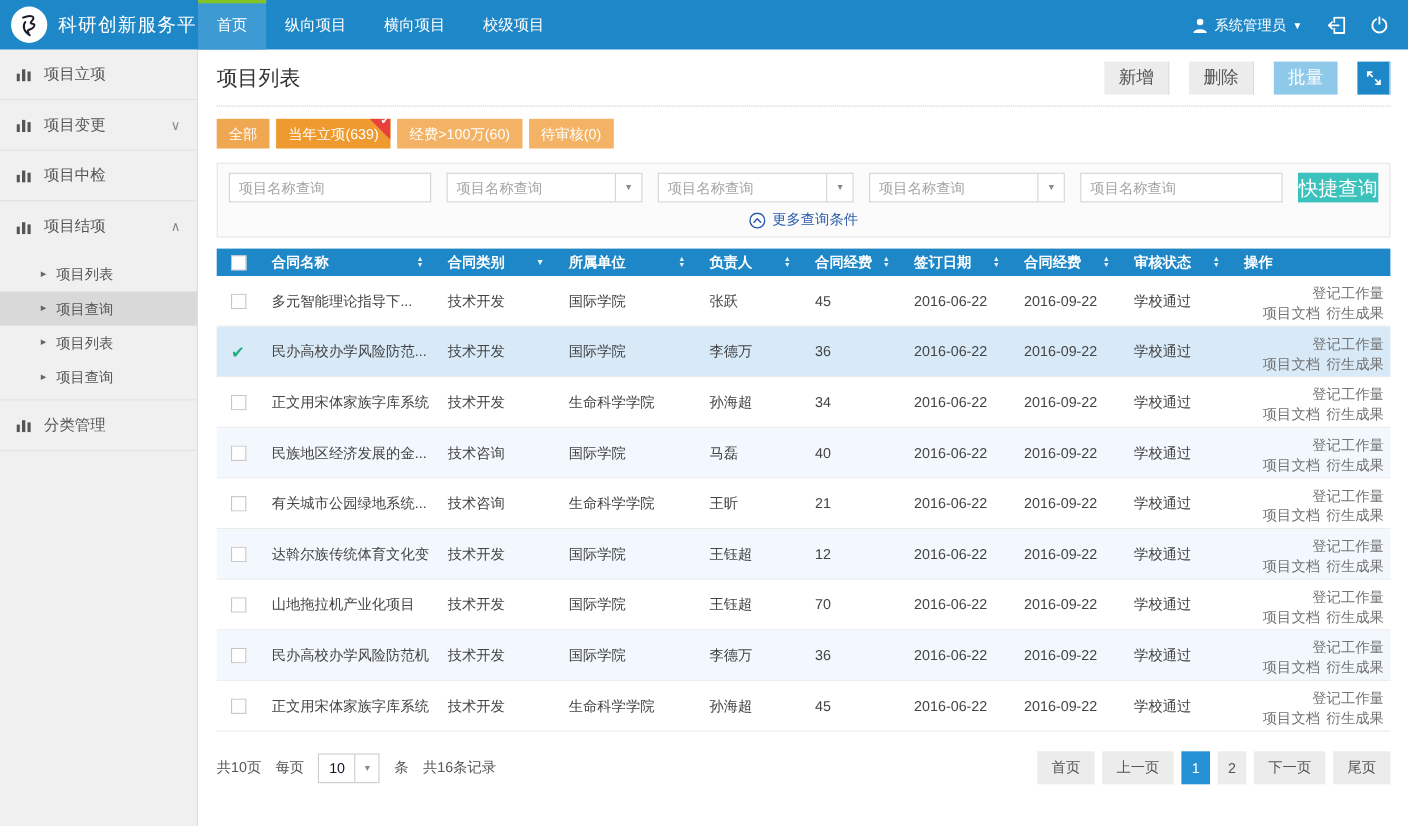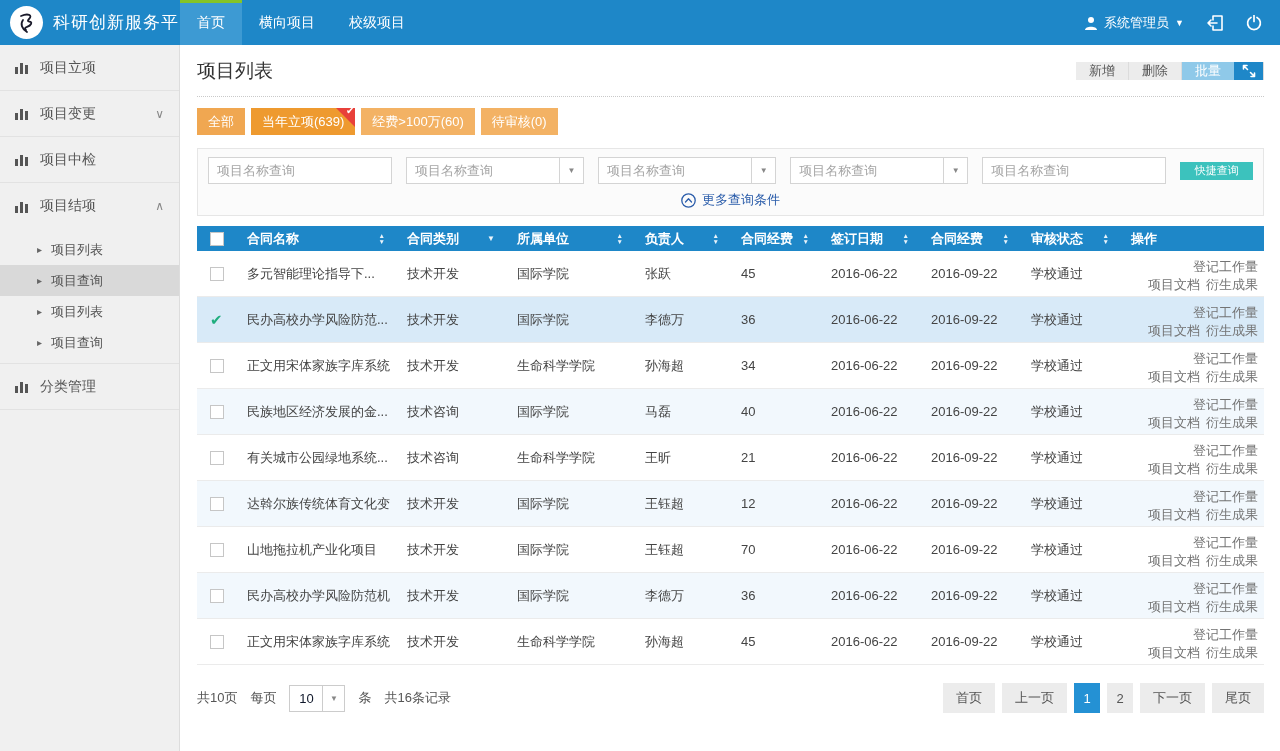--- a/index.html
+++ b/index.html
@@ -27,39 +27,39 @@
   .sub-item { height:31px; display:flex; align-items:center; padding-left:37px; color:#555; font-size:13px; gap:9px; cursor:pointer; }
   .sub-item.selected { background:#d9d9d9; }
   .tri { font-size:10px; color:#666; }
   .chev { margin-left:auto; color:#888; font-size:12px; }
   .baricon { flex:0 0 auto; }
   
   .main { position:absolute; left:181px; top:45px; right:0; bottom:0; background:#fff; padding:0 16px; }
   .page-head { display:flex; align-items:center; height:52px; border-bottom:1px dotted #c9c9c9; }
   .page-title { font-size:19px; color:#333; }
   .toolbar { margin-left:auto; display:flex; }
-  .tb { height:18px; padding:0 13px; font-size:13px; color:#555; background:#ececec; border:none; border-right:1px solid #dcdcdc; cursor:pointer; display:flex; align-items:center; }
+  .tb { height:30px; padding:0 13px; font-size:16px; color:#555; background:#ececec; border:none; border-right:1px solid #dcdcdc; cursor:pointer; display:flex; align-items:center;margin-left:18px; }
   .tb.batch { background:#8fc9e9; color:#fff; border-right:none; }
   .tb.iconbtn { background:#1e87c8; width:30px; justify-content:center; padding:0; }
   
   .filters { display:flex; gap:6px; margin-top:11px; }
   .ftab { height:27px; line-height:27px; padding:0 11px; color:#fff; font-size:13px; background:#f3b264; cursor:pointer; position:relative; overflow:hidden; }
   .ftab.all { background:#f0a751; }
   .ftab.selected { background:#ee9a2f; }
   .ftab.selected::before { content:''; position:absolute; top:0; right:0; width:0; height:0; border-top:19px solid #e8403a; border-left:19px solid transparent; }
   .ribbon-check { position:absolute; top:-7px; right:1px; color:#fff; font-size:10px; line-height:20px; }
   
   .search-panel { margin-top:13px; border:1px solid #e6e6e6; background:#fbfbfb; padding:8px 10px 3px; }
   .search-row { display:flex; align-items:center; gap:14px; }
   .s-input { height:27px; border:1px solid #d4d4d4; background:#fff; padding:0 8px; font-size:13px; color:#666; width:184px; outline:none; }
   .s-input::placeholder { color:#a5a5a5; }
   .combo { display:flex; width:181px; border:1px solid #d4d4d4; background:#fff; height:27px; cursor:pointer; }
   .combo .val { flex:1; padding:0 8px; line-height:25px; color:#a5a5a5; font-size:13px; overflow:hidden; white-space:nowrap; }
   .combo .arrow { width:24px; border-left:1px solid #d4d4d4; display:flex; align-items:center; justify-content:center; color:#888; font-size:8px; }
-  .quick { margin-left:auto; width:74px; height:18px; background:#3cc2bd; color:#fff; border:none; font-size:11px; cursor:pointer; }
+  .quick { margin-left:auto; width:74px; height:27px; background:#3cc2bd; color:#fff; border:none; font-size:18px; cursor:pointer; }
   .more { text-align:center; padding:7px 0 3px; color:#2a5caa; font-size:13px; display:flex; align-items:center; justify-content:center; gap:6px; cursor:pointer; }
   
   .grid { margin-top:10px; }
   .thead { display:flex; background:#1e87c8; color:#fff; height:25px; align-items:center; font-size:13px; font-weight:bold; }
   .cell { padding-left:10px; display:flex; align-items:center; overflow:hidden; white-space:nowrap; }
   .c0 { width:40px; padding-left:13px; }
   .c1 { width:160px; } .c2 { width:110px; } .c3 { width:128px; } .c4 { width:96px; }
   .c5 { width:90px; } .c6 { width:100px; } .c7 { width:100px; } .c8 { width:100px; }
   .c9 { flex:1; }
   .sort { margin-left:auto; margin-right:12px; display:flex; flex-direction:column; font-size:6.5px; line-height:5.5px; color:#eaf4fb; }
@@ -87,20 +87,21 @@
 
 <div class="header">
   <div class="logo">
     <svg width="24" height="24" viewBox="0 0 24 24">
       <path d="M6 5 C13 2, 18 4, 14 8 C10 12, 18 9, 16 13 C14 17, 8 15, 11 19 M8 9 C5 13, 7 18, 12 21" stroke="#1a1a2a" stroke-width="1.8" fill="none" stroke-linecap="round"></path>
     </svg>
   </div>
   <div class="brand">科研创新服务平台</div>
   <div class="nav">
     <div class="nav-item active">首页</div>
+    <div class="nav-item">纵向项目</div>
     <div class="nav-item">横向项目</div>
     <div class="nav-item">校级项目</div>
   </div>
   <div class="header-right">
     <div class="usermenu">
       <svg width="14" height="14" viewBox="0 0 14 14">
         <circle cx="7" cy="4" r="3" fill="#fff"></circle>
           <path d="M1 14 C1 9.5, 13 9.5, 13 14 Z" fill="#fff"></path>
       </svg>
       <span>系统管理员</span>

